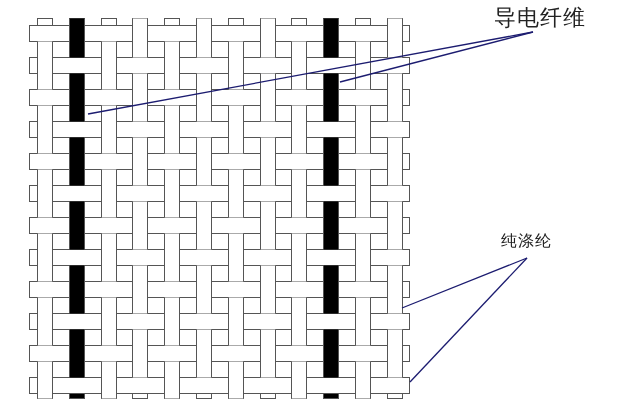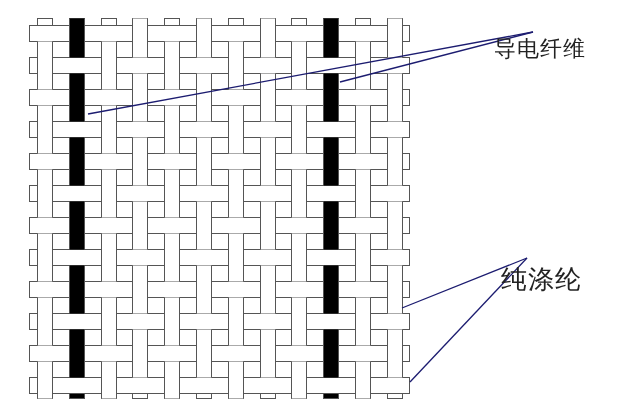--- a/index.html
+++ b/index.html
@@ -1,20 +1,20 @@
 <!DOCTYPE html>
 <html><head>
 <meta charset="utf-8">
 <style>
   html, body { margin: 0; padding: 0; background: #ffffff; }
   body { width: 640px; height: 403px; position: relative; overflow: hidden;
          font-family: "DejaVu Sans", sans-serif; }
   #canvas { position: absolute; left: 0; top: 0; }
   .label { position: absolute; font-family: Liberation Serif, serif;
-           color: #222; white-space: nowrap; letter-spacing: 1px; margin-top: 31px; }
+           color: #222; white-space: nowrap; letter-spacing: 1px; }
 </style>
 </head>
 <body>
 
 <svg id="canvas" width="640" height="403" viewBox="0 0 640 403">
   <g id="weave-layer">
       <rect x="37.5" y="18.5" width="15" height="380" fill="#ffffff" stroke="#555555" stroke-width="1"></rect>
       <rect x="69.5" y="18.5" width="15" height="380" fill="#000000" stroke="#555555" stroke-width="1"></rect>
       <rect x="101.5" y="18.5" width="15" height="380" fill="#ffffff" stroke="#555555" stroke-width="1"></rect>
       <rect x="132.5" y="18.5" width="15" height="380" fill="#ffffff" stroke="#555555" stroke-width="1"></rect>
@@ -257,13 +257,13 @@
     </g>
   <g id="leader-layer">
       <line x1="533" y1="32" x2="88" y2="114" stroke="#1c1c70" stroke-width="1.3"></line>
       <line x1="533" y1="32" x2="340" y2="82" stroke="#1c1c70" stroke-width="1.3"></line>
       <line x1="527" y1="258" x2="402" y2="308" stroke="#1c1c70" stroke-width="1.3"></line>
       <line x1="527" y1="258" x2="410" y2="382" stroke="#1c1c70" stroke-width="1.3"></line>
     </g>
 </svg>
 
 <div class="label" id="label-conductive" style="left: 494px; top: 3px; font-size: 22px;">导电纤维</div>
-<div class="label" id="label-polyester" style="left: 501px; top: 231px; font-size: 26px;">纯涤纶</div>
+<div class="label" id="label-polyester" style="left: 501px; top: 231px; font-size: 16px;">纯涤纶</div>
 
 </body></html>

